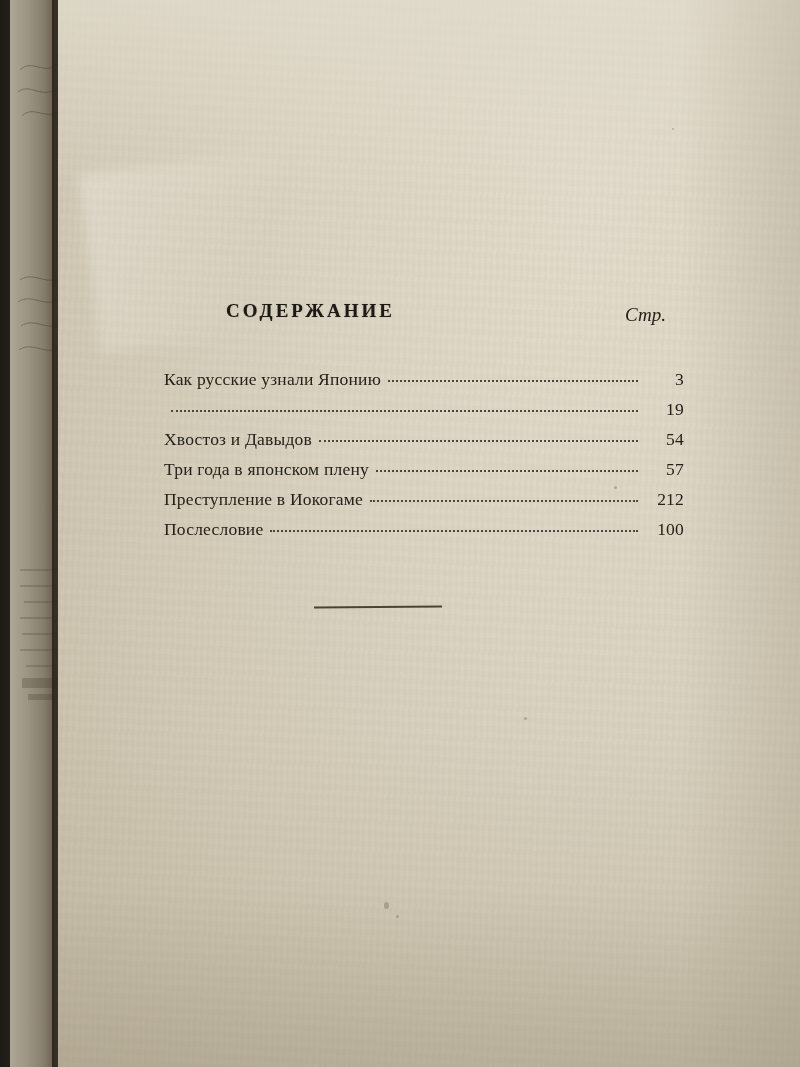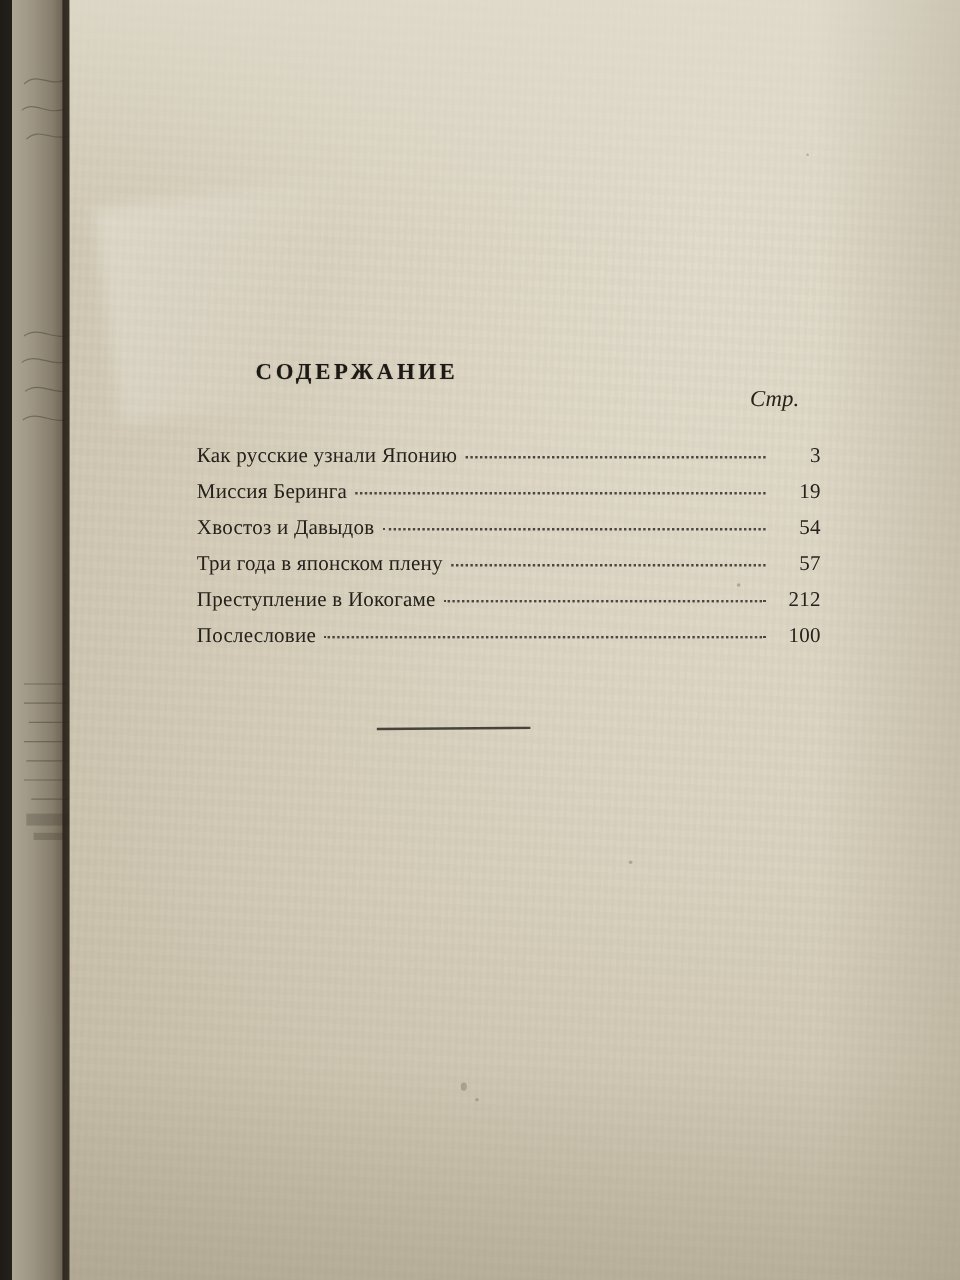--- a/index.html
+++ b/index.html
@@ -96,28 +96,28 @@
     left: 106px;
     top: 300px;
     width: 520px;
     color: #221e19;
   }
   .toc-title {
     font-family: "Liberation Serif", serif;
     font-weight: bold;
     font-size: 19px;
     letter-spacing: 3.0px;
-    margin-left: 49px;
+    margin-left: 62px;
     color: #1d1a15;
     text-shadow: 0 0 1px rgba(40,35,25,.35);
   }
   .col-head {
     position: absolute;
     right: 18px;
-    top: 22px;
+    top: 4px;
     font-style: italic;
     font-size: 19px;
     color: #272219;
   }
   .toc-list {
     margin-top: 42px;
     padding: 0;
     list-style: none;
   }
   .toc-row {
@@ -205,21 +205,20 @@
       <div class="toc-title">СОДЕРЖАНИЕ</div>
       <div class="col-head">Стр.</div>
 
       <ul class="toc-list">
         <li class="toc-row">
           <span class="toc-label">Как русские узнали Японию</span>
           <span class="leader"></span>
           <span class="toc-page">3</span>
         </li>
         <li class="toc-row">
-          <span class="toc-label">Миссия Беринга</span>
           <span class="leader"></span>
           <span class="toc-page">19</span>
         </li>
         <li class="toc-row">
           <span class="toc-label">Хвостоз и Давыдов</span>
           <span class="leader"></span>
           <span class="toc-page">54</span>
         </li>
         <li class="toc-row">
           <span class="toc-label">Три года в японском плену</span>

